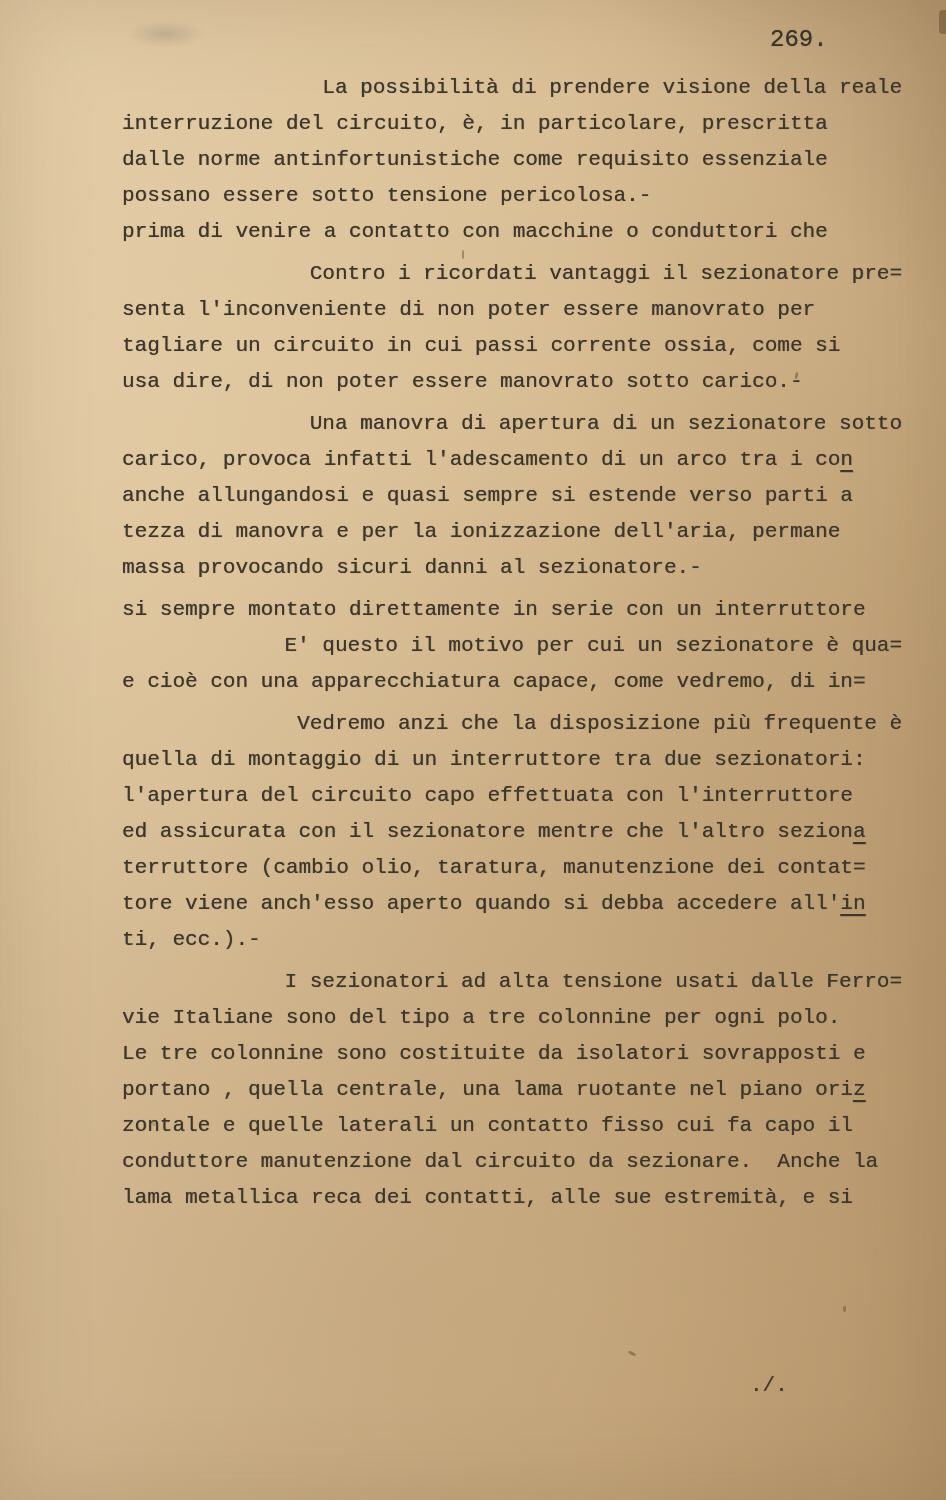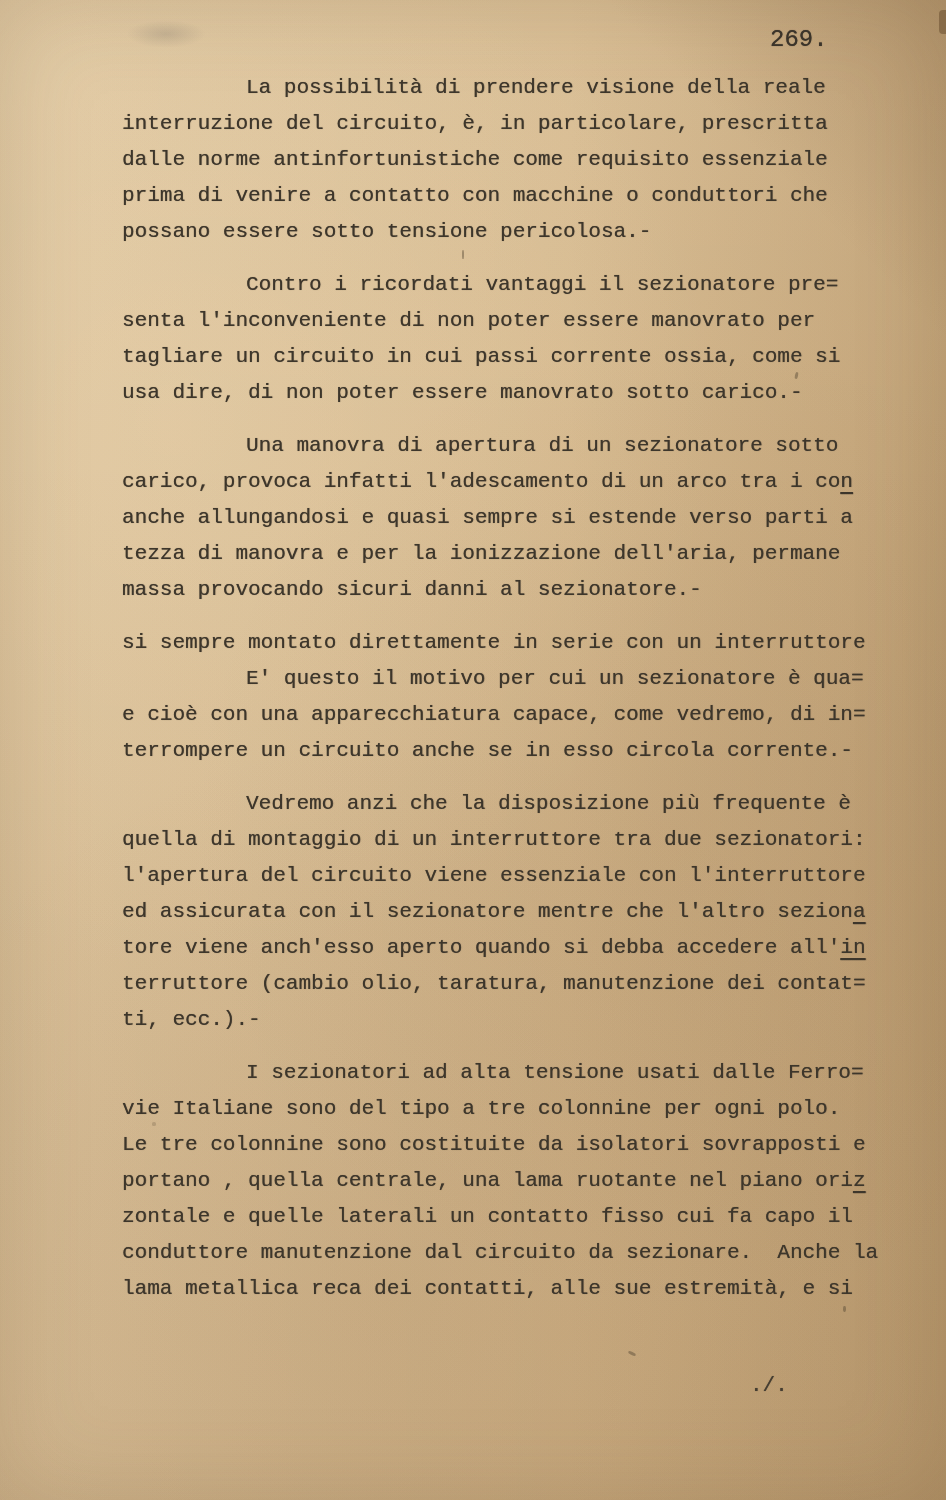--- a/index.html
+++ b/index.html
@@ -39,23 +39,23 @@
   .doc-text {
     position: absolute;
     left: 122px;
     top: 70px;
     width: 780px;
     color: #3d362b;
     font-size: 21px;
     line-height: 36px;
     text-shadow: 0.3px 0.3px 0.7px rgba(61,54,44,0.75);
   }
-  .para + .para { margin-top: 17px; }
+  .para + .para { margin-top: 6px; }
   .line { white-space: pre; }
-  .line.first { padding-left: 124px; }
+  .line.first { padding-left: 124px; text-align: right; }
   .hyph-underline {
     text-decoration: underline;
     text-decoration-thickness: 2px;
     text-underline-offset: 5px;
   }
   .footer-mark {
     position: absolute;
     left: 750px;
     top: 1374px;
     font-size: 21px;
@@ -99,49 +99,48 @@
 <div class="corner-notch"></div>
 <div class="smudge"></div>
 
 <div class="page-number">269.</div>
 
 <div class="doc-text">
     <div class="para">
       <div class="line first">La possibilità di prendere visione della reale</div>
       <div class="line">interruzione del circuito, è, in particolare, prescritta</div>
       <div class="line">dalle norme antinfortunistiche come requisito essenziale</div>
+      <div class="line">possano essere sotto tensione pericolosa.-</div>
       <div class="line">prima di venire a contatto con macchine o conduttori che</div>
-      <div class="line">possano essere sotto tensione pericolosa.-</div>
     </div>
     <div class="para">
       <div class="line first">Contro i ricordati vantaggi il sezionatore pre=</div>
       <div class="line">senta l'inconveniente di non poter essere manovrato per</div>
       <div class="line">tagliare un circuito in cui passi corrente ossia, come si</div>
       <div class="line">usa dire, di non poter essere manovrato sotto carico.-</div>
     </div>
     <div class="para">
       <div class="line first">Una manovra di apertura di un sezionatore sotto</div>
       <div class="line">carico, provoca infatti l'adescamento di un arco tra i co<span class="hyph-underline">n</span></div>
       <div class="line">anche allungandosi e quasi sempre si estende verso parti a</div>
       <div class="line">tezza di manovra e per la ionizzazione dell'aria, permane</div>
       <div class="line">massa provocando sicuri danni al sezionatore.-</div>
     </div>
     <div class="para">
       <div class="line">si sempre montato direttamente in serie con un interruttore</div>
       <div class="line first">E' questo il motivo per cui un sezionatore è qua=</div>
       <div class="line">e cioè con una apparecchiatura capace, come vedremo, di in=</div>
-      <div class="line">terrompere un circuito anche se in esso circola corrente.-</div>
     </div>
     <div class="para">
       <div class="line first">Vedremo anzi che la disposizione più frequente è</div>
       <div class="line">quella di montaggio di un interruttore tra due sezionatori:</div>
-      <div class="line">l'apertura del circuito viene essenziale con l'interruttore</div>
+      <div class="line">l'apertura del circuito capo effettuata con l'interruttore</div>
       <div class="line">ed assicurata con il sezionatore mentre che l'altro sezion<span class="hyph-underline">a</span></div>
+      <div class="line">terruttore (cambio olio, taratura, manutenzione dei contat=</div>
       <div class="line">tore viene anch'esso aperto quando si debba accedere all'<span class="hyph-underline">in</span></div>
-      <div class="line">terruttore (cambio olio, taratura, manutenzione dei contat=</div>
       <div class="line">ti, ecc.).-</div>
     </div>
     <div class="para">
       <div class="line first">I sezionatori ad alta tensione usati dalle Ferro=</div>
       <div class="line">vie Italiane sono del tipo a tre colonnine per ogni polo.</div>
       <div class="line">Le tre colonnine sono costituite da isolatori sovrapposti e</div>
       <div class="line">portano , quella centrale, una lama ruotante nel piano ori<span class="hyph-underline">z</span></div>
       <div class="line">zontale e quelle laterali un contatto fisso cui fa capo il</div>
       <div class="line">conduttore manutenzione dal circuito da sezionare.  Anche la</div>
       <div class="line">lama metallica reca dei contatti, alle sue estremità, e si</div>

